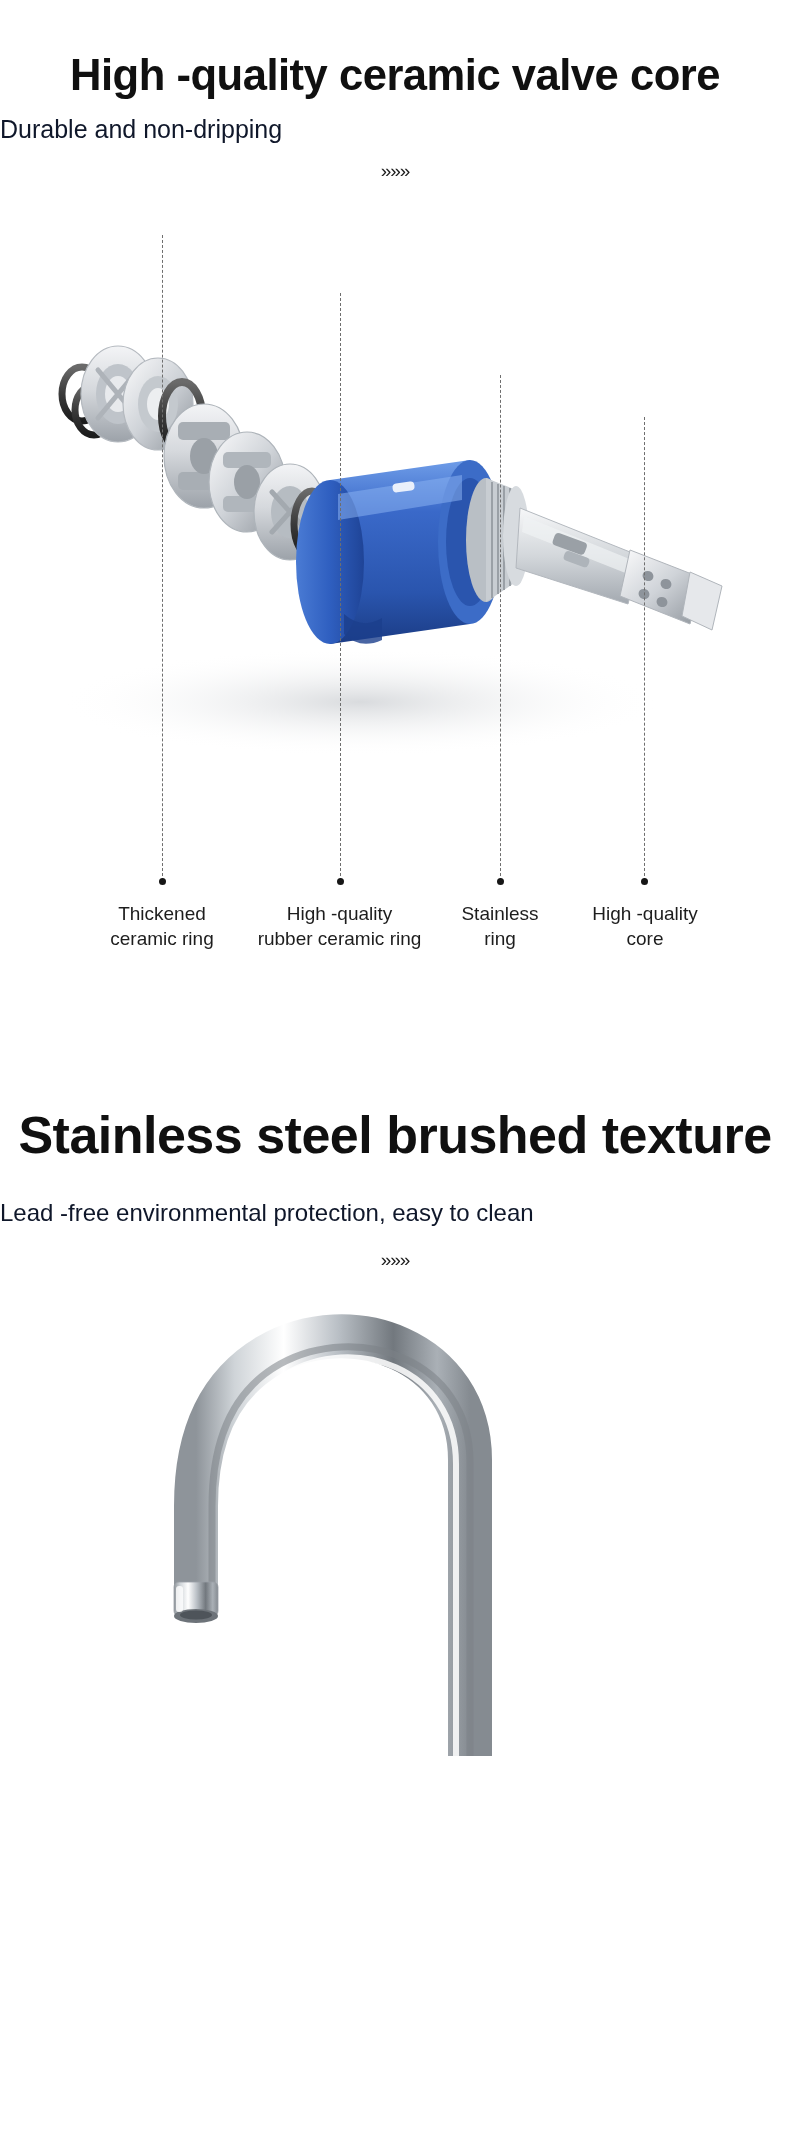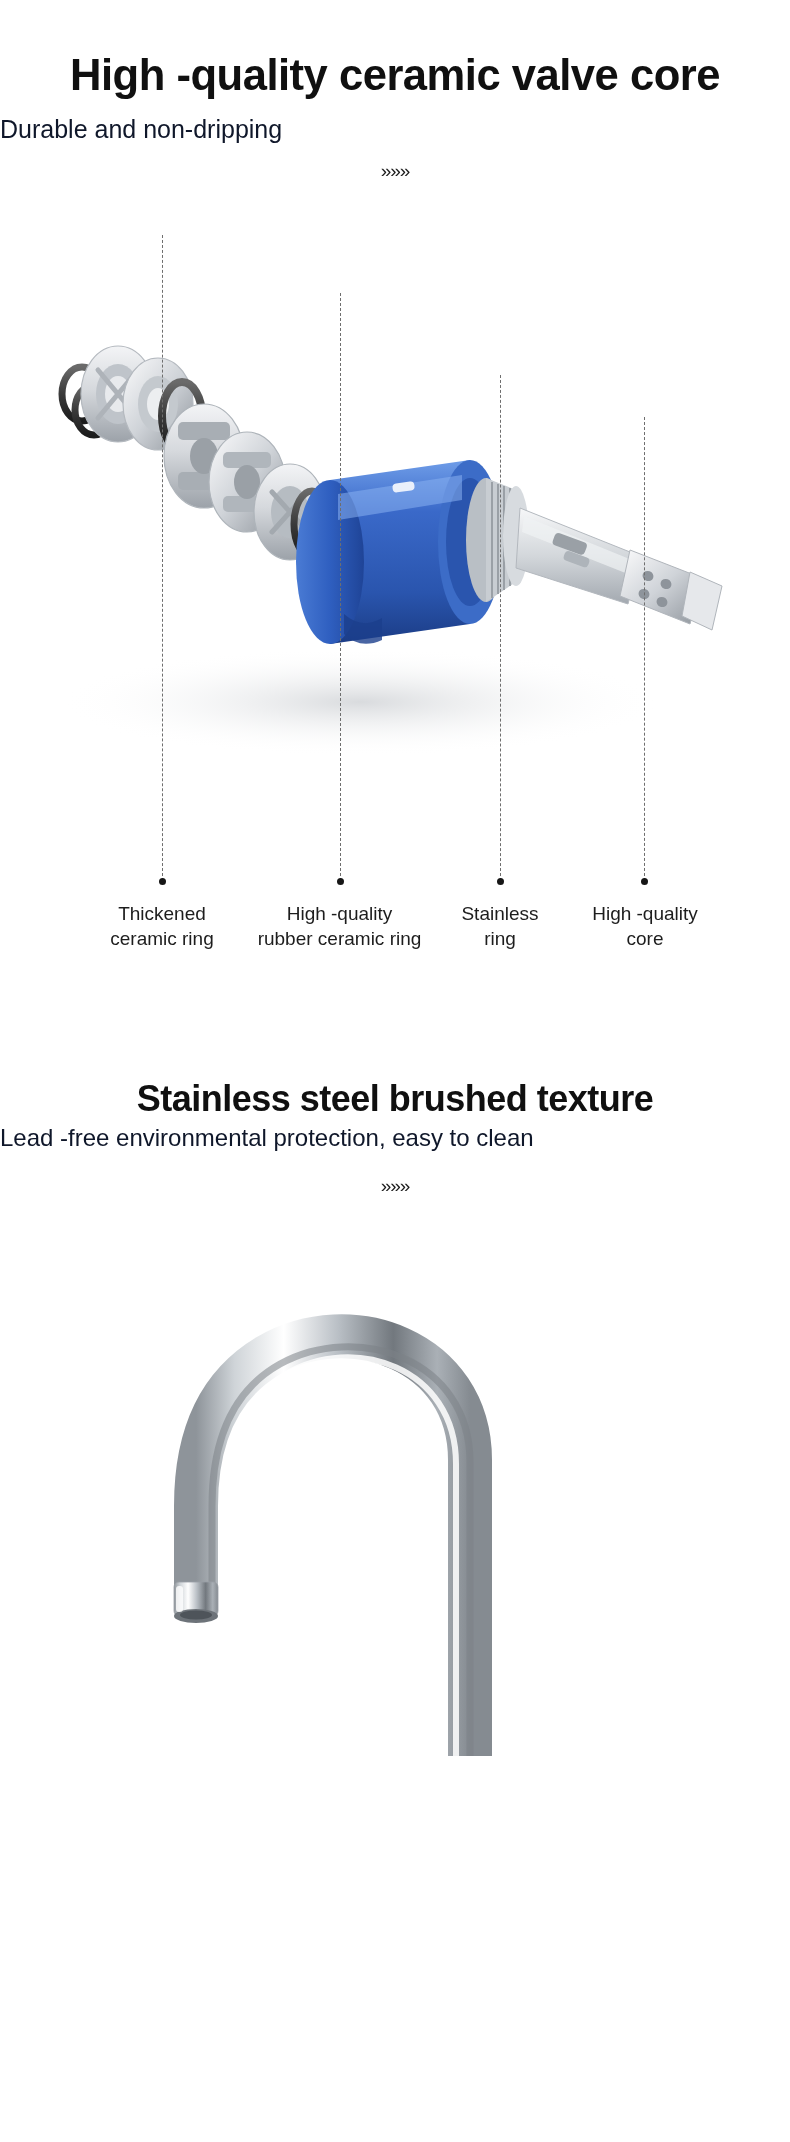--- a/index.html
+++ b/index.html
@@ -76,22 +76,22 @@
     position: absolute;
     text-align: center;
     font-size: 19px;
     line-height: 1.32;
     color: #1d1d1d;
     white-space: nowrap;
   }
 
   
   #sec-steel { top: 1040px; height: 1102px; }
-  #sec-steel .heading   { font-size: 36px; margin-top: 40px; }
-  #sec-steel .subheading{ font-size: 24px; margin-top: 6px; }
+  #sec-steel .heading   { font-size: 52px; margin-top: 68px; }
+  #sec-steel .subheading{ font-size: 24px; margin-top: 36px; }
   #sec-steel .chevrons  { font-size: 19px; margin-top: 22px; }
 
   .faucet-stage {
     position: absolute;
     left: 0; top: 190px;
     width: 790px; height: 912px;
   }
   .faucet-stage svg { display: block; width: 790px; height: 912px; }
 </style>
 </head>

